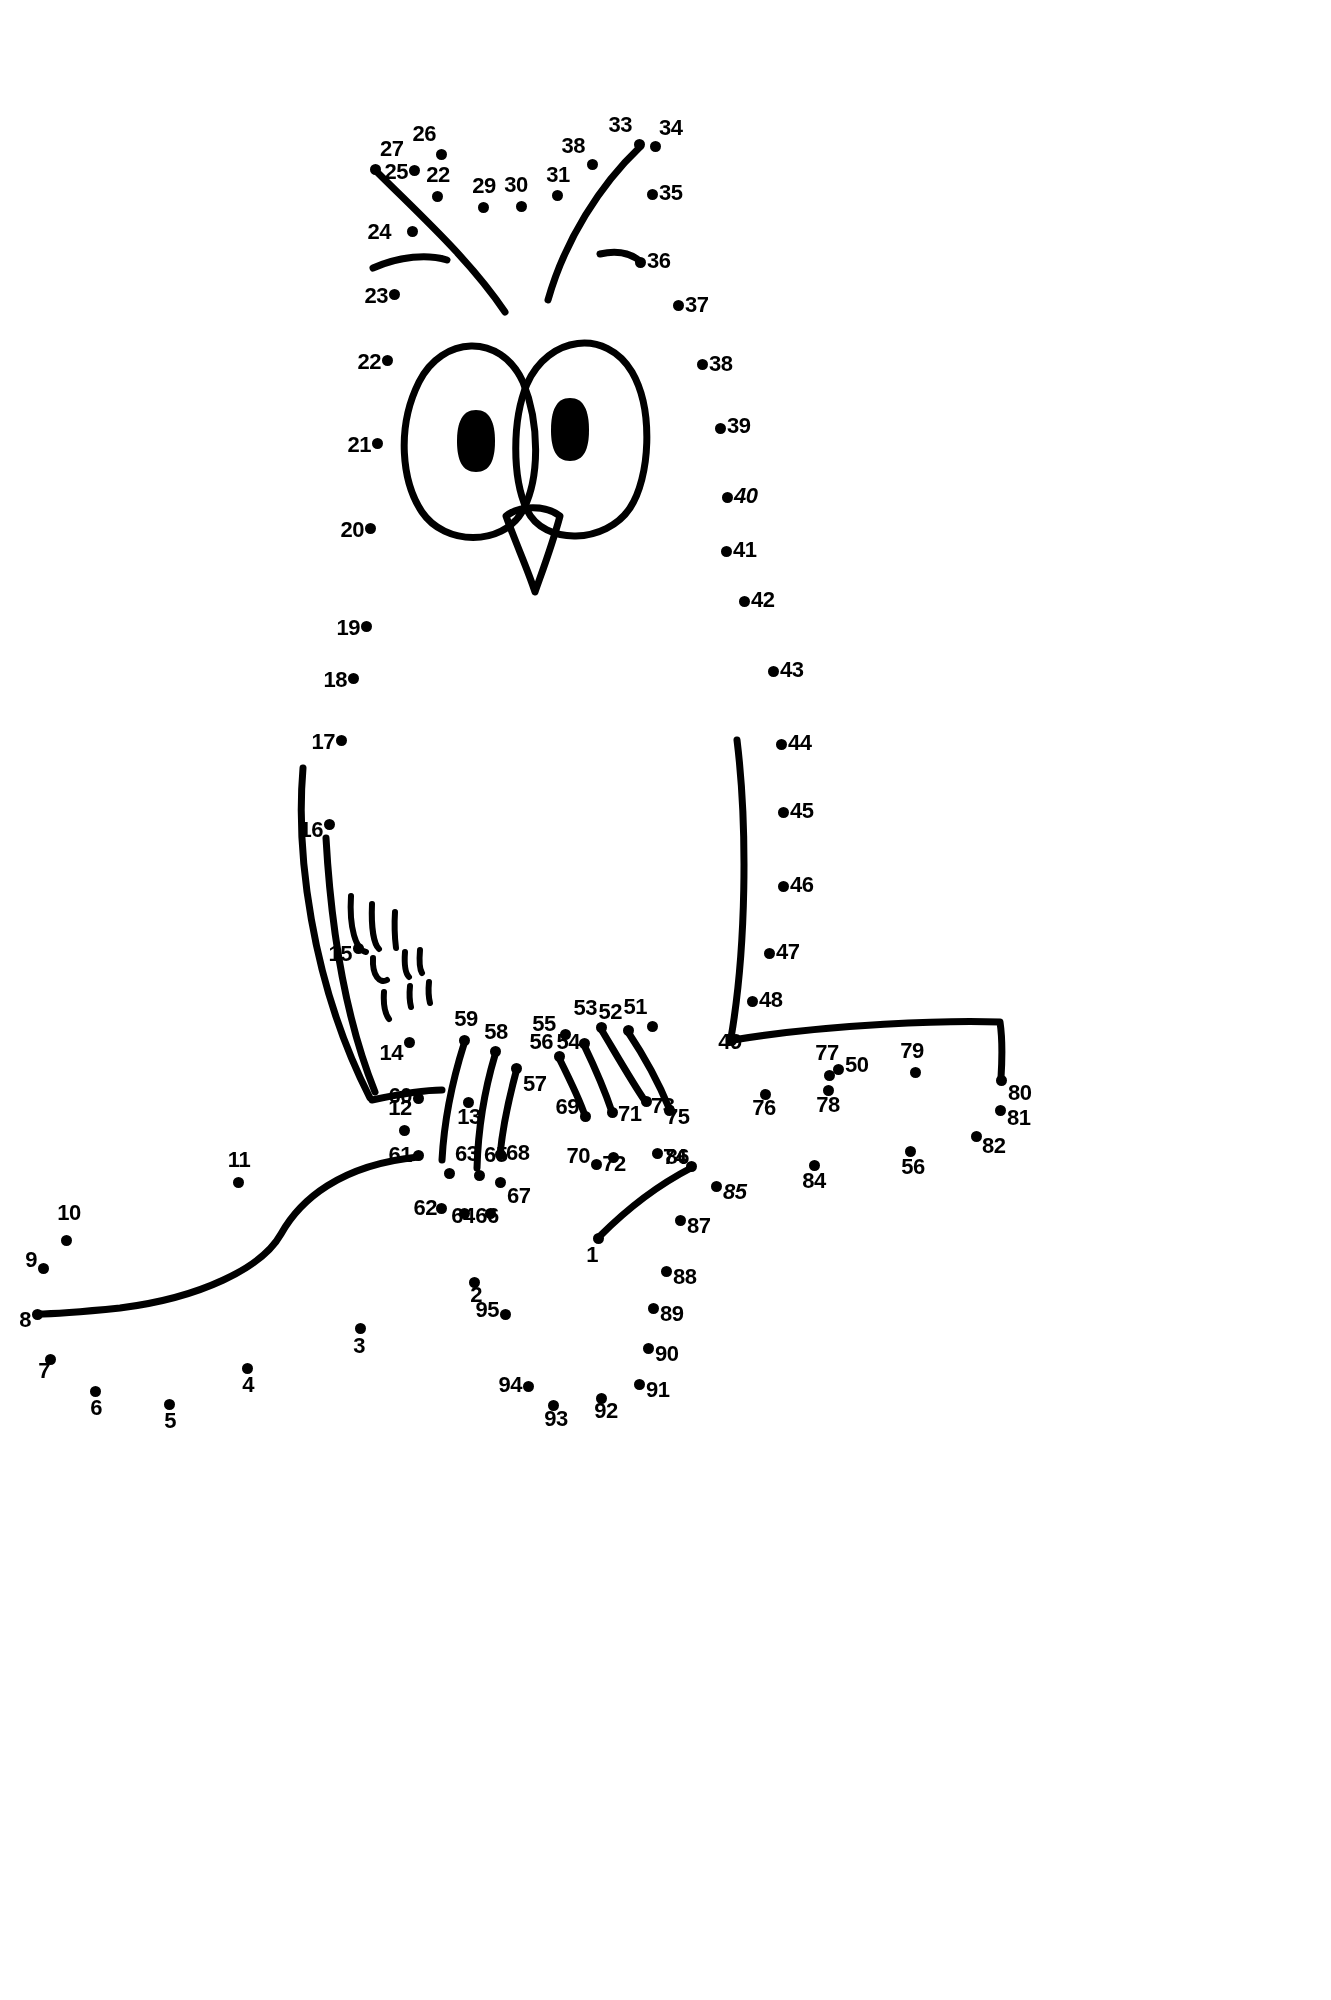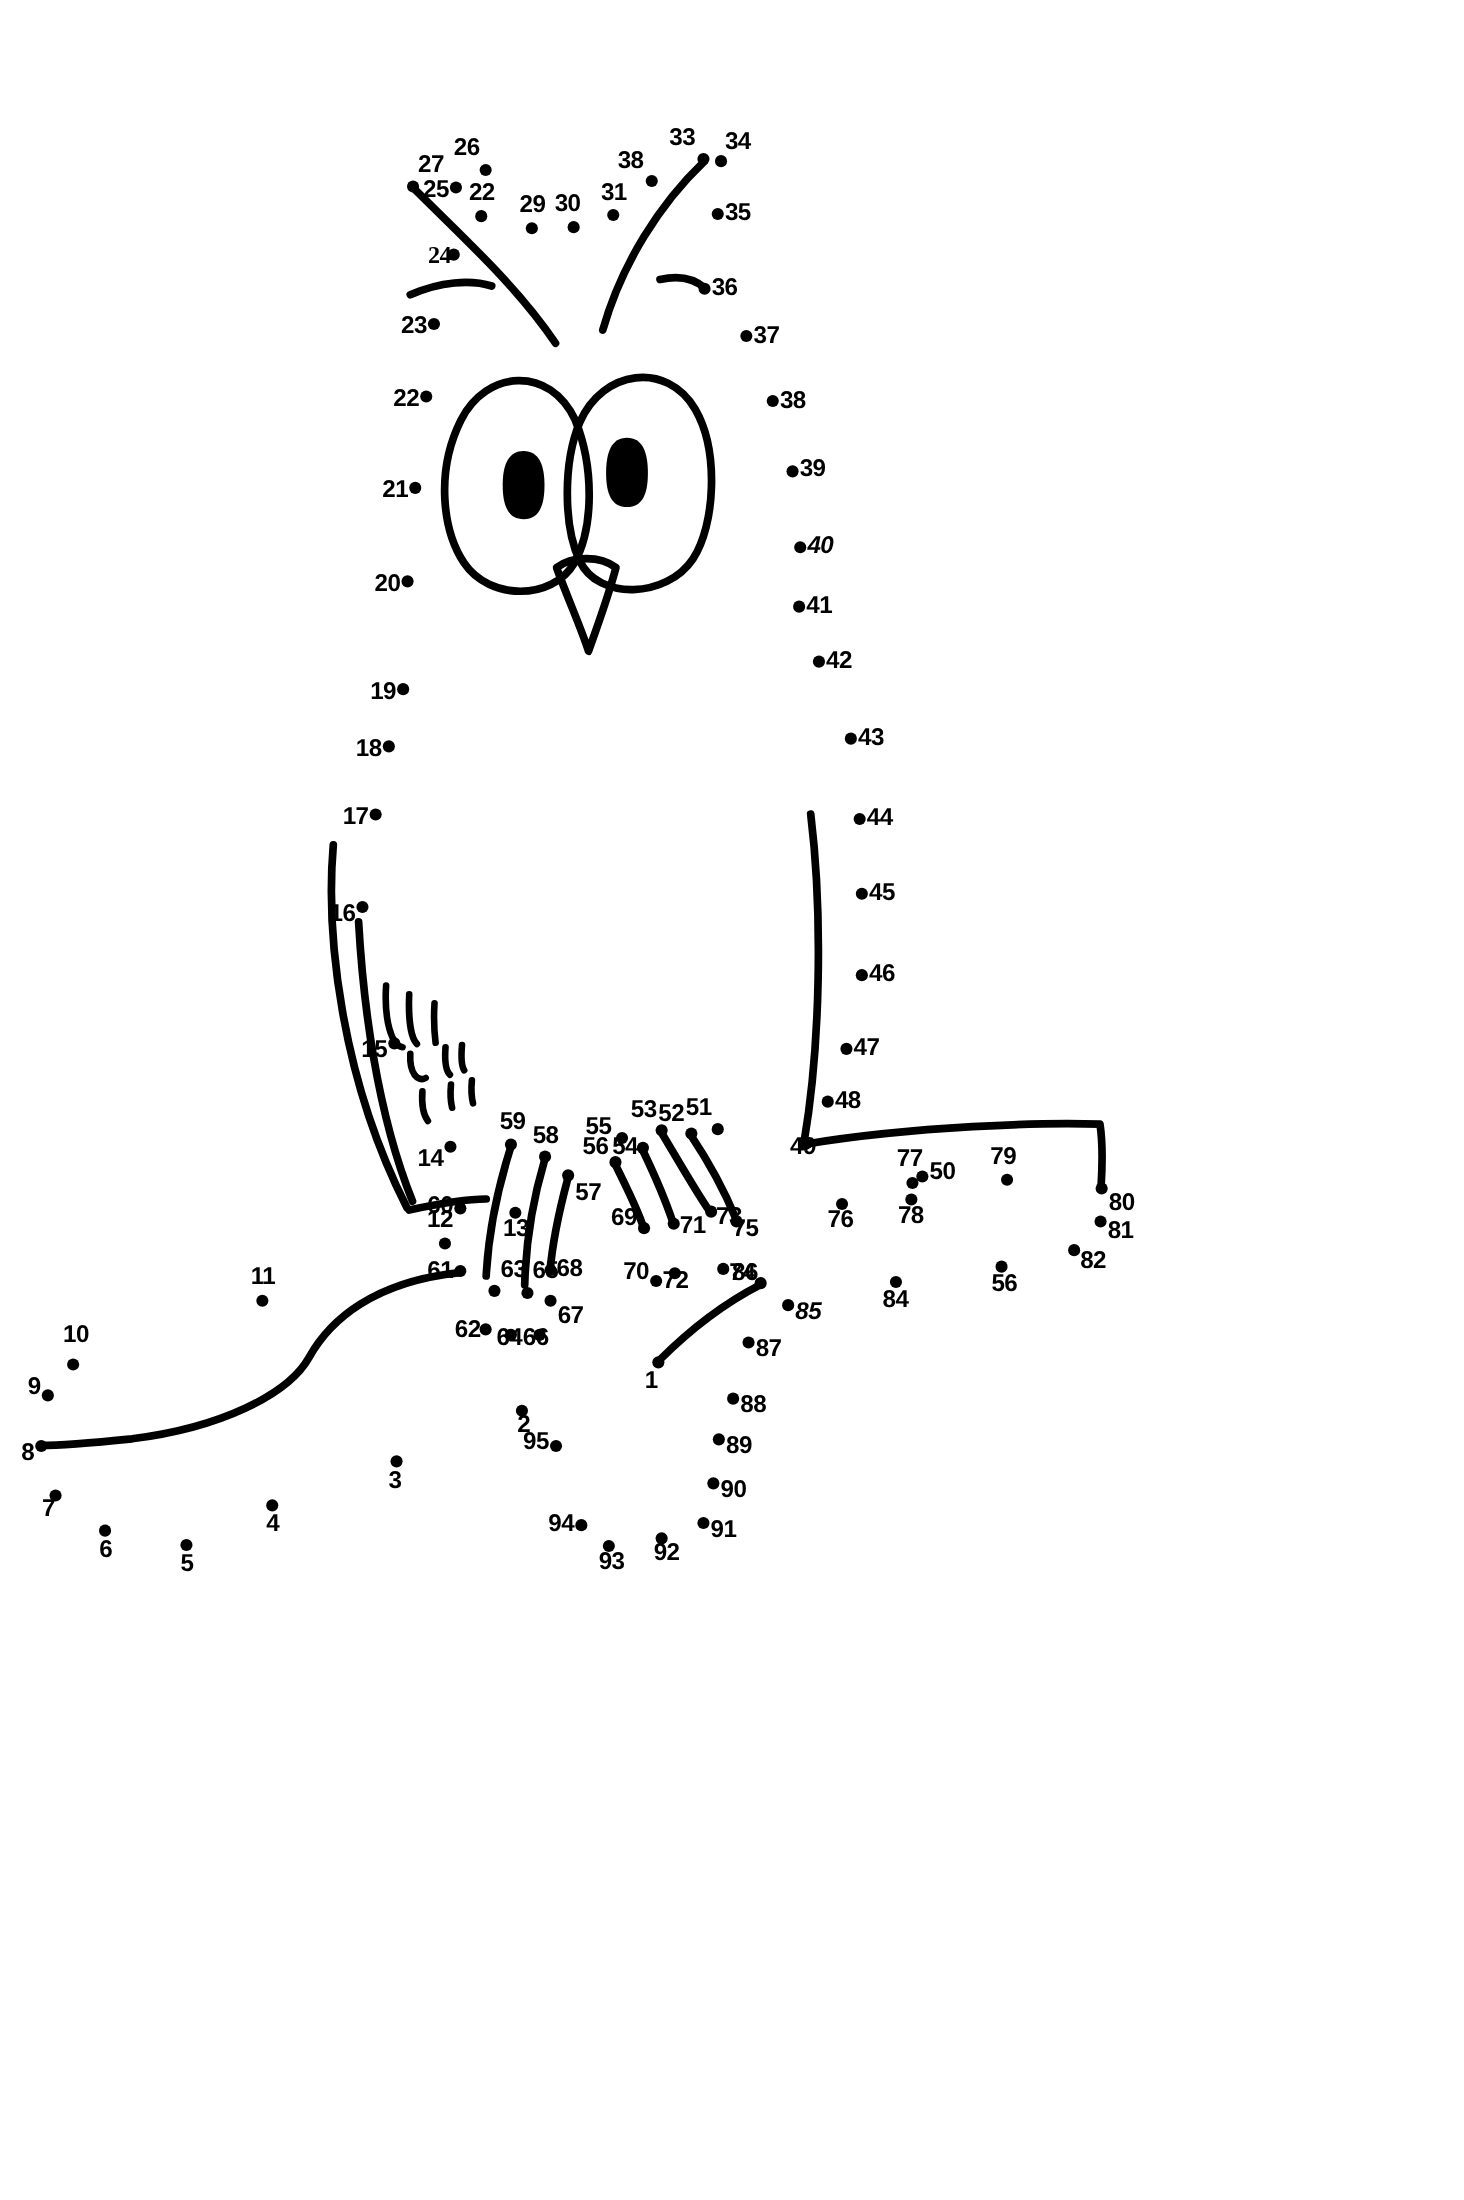--- a/index.html
+++ b/index.html
@@ -139,21 +139,21 @@
       <div class="dot-label lbl-r" style="left: 360px; top: 628px;">19</div>
       <div class="dot" style="left: 370px; top: 528px;"></div>
       <div class="dot-label lbl-r" style="left: 364px; top: 530px;">20</div>
       <div class="dot" style="left: 377px; top: 443px;"></div>
       <div class="dot-label lbl-r" style="left: 371px; top: 445px;">21</div>
       <div class="dot" style="left: 387px; top: 360px;"></div>
       <div class="dot-label lbl-r" style="left: 381px; top: 362px;">22</div>
       <div class="dot" style="left: 394px; top: 294px;"></div>
       <div class="dot-label lbl-r" style="left: 388px; top: 296px;">23</div>
       <div class="dot" style="left: 412px; top: 231px;"></div>
-      <div class="dot-label lbl-r" style="left: 410px; top: 232px; font-family: Liberation Serif, serif;">24</div>
+      <div class="dot-label lbl-r" style="left: 391px; top: 232px;">24</div>
       <div class="dot" style="left: 414px; top: 170px;"></div>
       <div class="dot-label lbl-r" style="left: 408px; top: 172px;">25</div>
       <div class="dot" style="left: 441px; top: 154px;"></div>
       <div class="dot-label lbl-tr" style="left: 436px; top: 145px;">26</div>
       <div class="dot" style="left: 375px; top: 169px;"></div>
       <div class="dot-label lbl-tl" style="left: 380px; top: 160px;">27</div>
       <div class="dot" style="left: 437px; top: 196px;"></div>
       <div class="dot-label lbl-t" style="left: 438px; top: 186px;">22</div>
       <div class="dot" style="left: 483px; top: 207px;"></div>
       <div class="dot-label lbl-t" style="left: 484px; top: 197px;">29</div>

